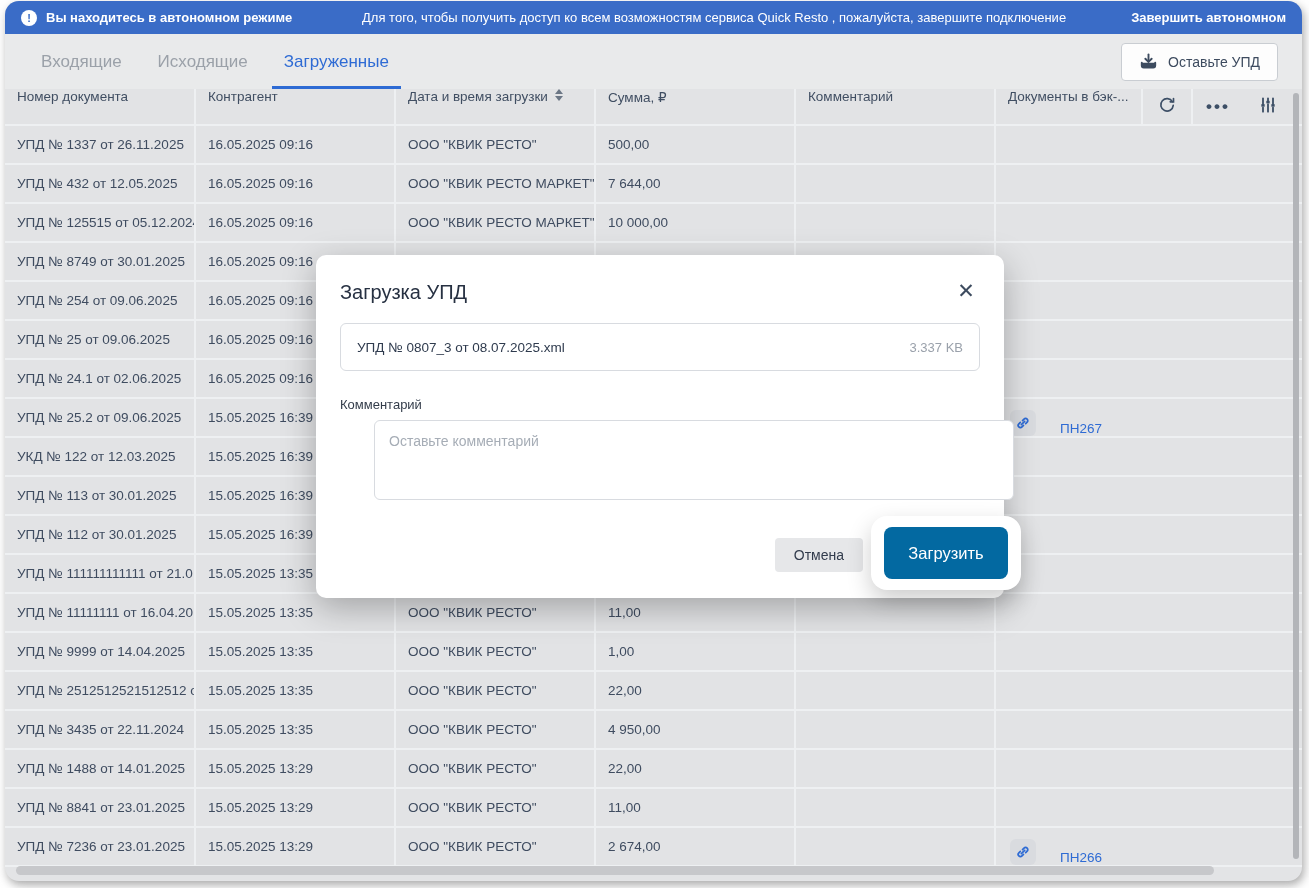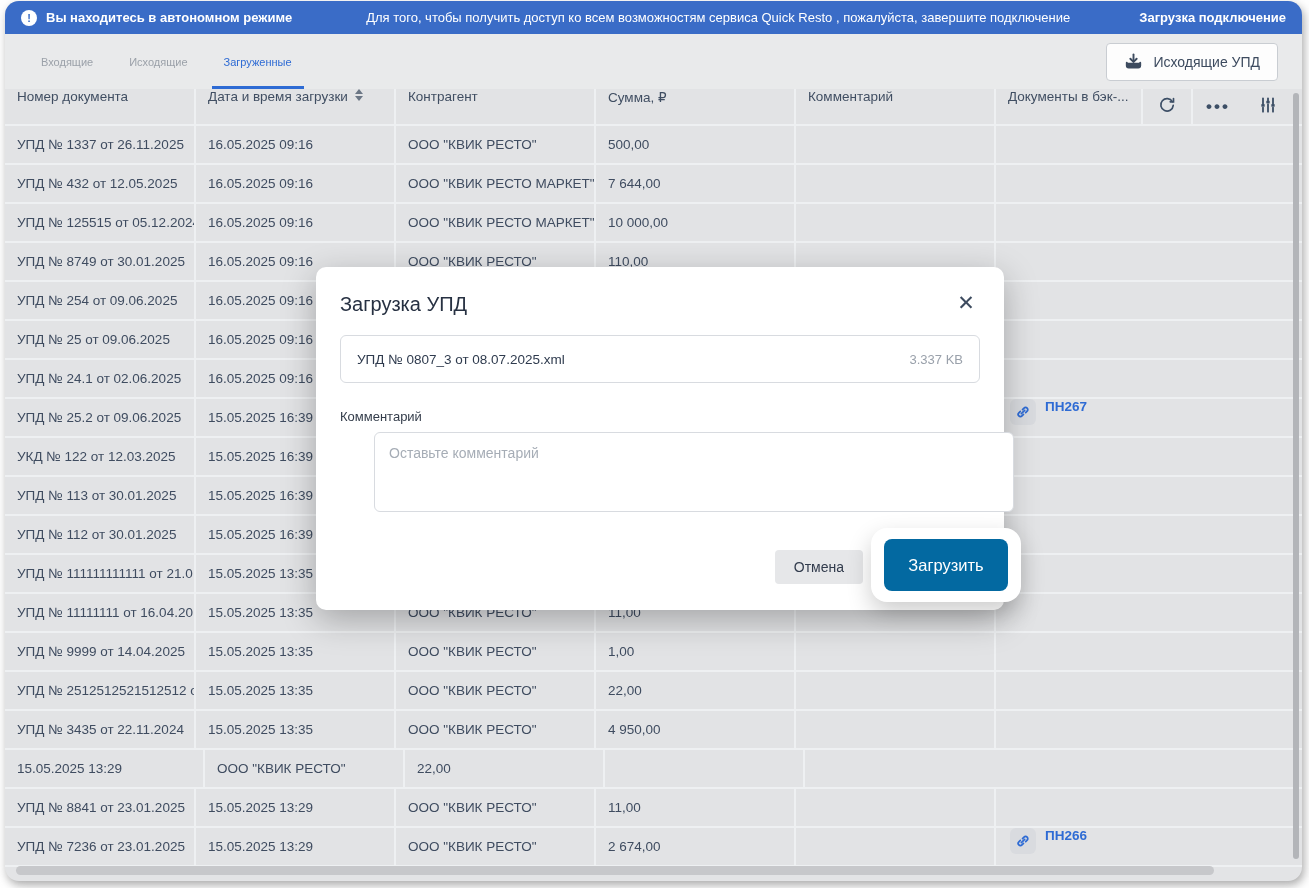--- a/index.html
+++ b/index.html
@@ -15,21 +15,21 @@
     padding:0 16px; color:#fff; }
   .banner-status { display:flex; align-items:center; gap:9px; font-size:13px; font-weight:bold; width:300px; }
   .excl-icon { width:16px; height:16px; border-radius:50%; background:#fff; color:#3a6cc7;
     font-size:11px; font-weight:bold; display:flex; align-items:center; justify-content:center; flex:0 0 16px; }
   .banner-message { flex:1; text-align:center; font-size:13px; white-space:nowrap; }
   .banner-action { font-size:13px; font-weight:bold; margin-left:24px; cursor:pointer; white-space:nowrap; }
 
   
   .tabsbar { height:55px; background:#e9eaeb; display:flex; align-items:stretch; padding:0 24px; }
   .tabs { display:flex; }
-  .tab { display:flex; align-items:center; padding:0 12px; margin-right:12px; font-size:11px;
+  .tab { display:flex; align-items:center; padding:0 12px; margin-right:12px; font-size:17px;
     color:#9ba1a9; position:relative; cursor:pointer; }
   .tab.active { color:#2e6bd4; }
   .tab.active::after { content:""; position:absolute; left:0; right:0; bottom:0; height:3px; background:#2e6bd4; }
   .upload-btn { margin:auto 0 auto auto; display:flex; align-items:center; gap:10px;
     background:#fdfdfd; border:1px solid #c9cdd2; border-radius:4px; height:38px;
     padding:0 17px; font-size:14px; color:#3d4b5f; font-weight:500; cursor:pointer; }
   .upload-btn svg { display:block; }
 
   
   .thead { height:37px; display:flex; background:#e2e3e5; font-size:13.5px; color:#404e62;
@@ -44,34 +44,34 @@
   .sort-icon { display:flex; flex-direction:column; gap:2px; }
   .sort-icon i { display:block; width:0; height:0; border-left:4px solid transparent; border-right:4px solid transparent; }
   .sort-up { border-bottom:5px solid #6b7685; }
   .sort-down { border-top:5px solid #6b7685; }
 
   .tbody { }
   .tr { height:39px; display:flex; background:#e2e3e5; border-bottom:2px solid #eef0f2;
     font-size:13.5px; color:#3f4c60; }
   .td { display:flex; align-items:center; padding:0 12px; border-right:2px solid #eef0f2;
     white-space:nowrap; overflow:hidden; }
-  .td-last { flex:1; border-right:none; display:flex; align-items:flex-start; gap:9px; padding:0 14px;font-weight:bold; }
+  .td-last { flex:1; border-right:none; display:flex; align-items:flex-end; gap:24px; padding:0 14px; }
   .doc-chip { width:26px; height:26px; border-radius:6px; background:#d9dbdf;
     display:flex; align-items:center; justify-content:center; flex:0 0 26px; cursor:pointer; }
   .doc-link { color:#2e6bd4; font-size:13.5px; cursor:pointer; }
 
   
   .hscroll-track { position:absolute; left:0; right:0; bottom:6px; height:9px; }
   .hscroll-thumb { position:absolute; left:11px; top:0; width:1198px; height:9px;
     background:#c7c8cb; border-radius:5px; }
   .vscroll-thumb { position:absolute; right:3px; top:92px; width:6px; height:766px;
     background:#b3b5b9; border-radius:3px; }
 
   
-  .modal { position:absolute; left:311px; top:266px; width:688px; height:343px; background:#fff;
+  .modal { position:absolute; left:311px; top:254px; width:688px; height:343px; background:#fff;
     border-radius:10px; box-shadow:0 10px 34px rgba(0,0,0,.28); padding:24px; z-index:5; }
   .modal-title { font-size:20px; font-weight:500; color:#273142; line-height:26px; }
   .modal-close { position:absolute; top:24px; right:26px; width:24px; height:24px; font-size:21px;
     color:#3d4b5f; display:flex; align-items:center; justify-content:center; cursor:pointer; }
   .file-box { margin-top:18px; height:48px; border:1px solid #d8dbe0; border-radius:6px;
     display:flex; align-items:center; justify-content:space-between; padding:0 16px; }
   .file-name { font-size:13.5px; font-weight:500; color:#2f3b4e; }
   .file-size { font-size:13px; color:#9aa1ab; }
   .comment-label { margin-top:26px; font-size:13px; color:#333c4a; }
   .comment-input { margin-top:8px; width:100%; height:80px; border:1px solid #d8dbe0; border-radius:6px;
@@ -91,21 +91,21 @@
 <body>
 
 <div class="window">
 
   <div class="banner">
     <div class="banner-status">
       <span class="excl-icon">!</span>
       <span>Вы находитесь в автономном режиме</span>
     </div>
     <div class="banner-message">Для того, чтобы получить доступ ко всем возможностям сервиса Quick Resto , пожалуйста, завершите подключение</div>
-    <div class="banner-action">Загрузка подключение</div>
+    <div class="banner-action">Завершить автономном</div>
   </div>
 
   <div class="tabsbar">
     <div class="tabs">
   <div class="tab">
           <span>Входящие</span>
         </div>
 
   <div class="tab">
           <span>Исходящие</span>
@@ -116,37 +116,37 @@
         </div>
 </div>
     <div class="upload-btn">
       <span>
         <svg width="19" height="19" viewBox="0 0 24 24" fill="none" stroke="#3d4b5f" stroke-width="2.4" stroke-linecap="round" stroke-linejoin="round">
           <path d="M12 3v9"></path>
             <path d="M8 8.5l4 4 4-4"></path>
           <path d="M3.5 13.5v3.5a2.5 2.5 0 0 0 2.5 2.5h12a2.5 2.5 0 0 0 2.5-2.5v-3.5" fill="#3d4b5f"></path>
         </svg>
       </span>
-      <span>Исходящие УПД</span>
+      <span>Оставьте УПД</span>
     </div>
   </div>
 
   <div class="thead">
     <div class="th c0">
       <span>Номер документа</span>
+    </div>
+    <div class="th c2">
+      <span>Контрагент</span>
     </div>
     <div class="th c1">
       <span>Дата и время загрузки</span>
       <span class="sort-icon">
           <i class="sort-up"></i>
           <i class="sort-down"></i>
         </span>
-    </div>
-    <div class="th c2">
-      <span>Контрагент</span>
     </div>
     <div class="th c3">
       <span>Сумма, ₽</span>
     </div>
     <div class="th c4">
       <span>Комментарий</span>
     </div>
     <div class="th c5">
       <span>Документы в бэк-...</span>
     </div>
@@ -370,20 +370,21 @@
     <div class="td c2">ООО "КВИК РЕСТО"</div>
     <div class="td c3">4 950,00</div>
     <div class="td c4"></div>
     <div class="td td-last">
       
       
     </div>
   </div>
 
   <div class="tr">
+    <div class="td c0">УПД № 1488 от 14.01.2025</div>
     <div class="td c1">15.05.2025 13:29</div>
     <div class="td c2">ООО "КВИК РЕСТО"</div>
     <div class="td c3">22,00</div>
     <div class="td c4"></div>
     <div class="td td-last">
       
       
     </div>
   </div>
 

